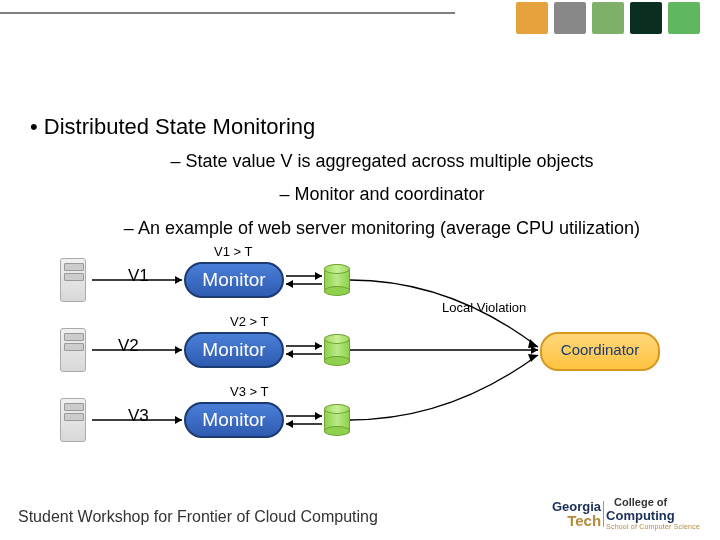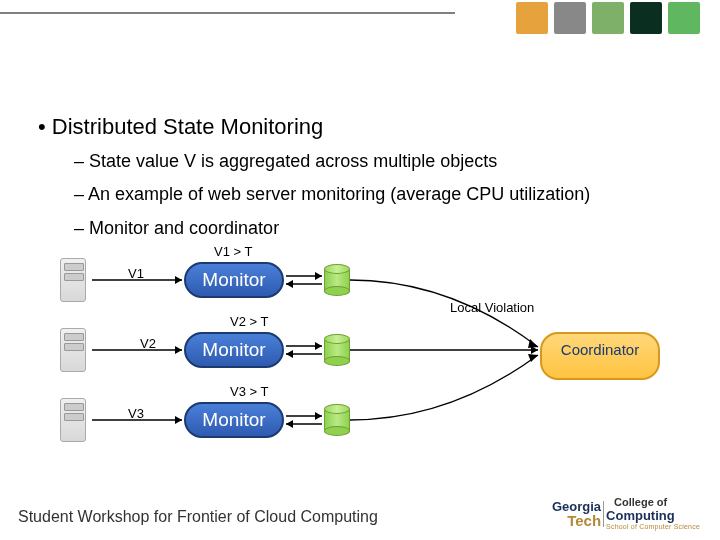--- a/index.html
+++ b/index.html
@@ -8,36 +8,36 @@
   .header-line { position: absolute; top: 12px; left: 0; width: 455px; height: 2px; background: #808080; }
   .header-squares { position: absolute; top: 2px; right: 20px; display: flex; gap: 6px; }
   .sq { width: 32px; height: 32px; border-radius: 2px; }
   .sq1 { background: #e6a23c; }
   .sq2 { background: #888; }
   .sq3 { background: #7fb069; }
   .sq4 { background: #0a2e1f; position:relative; }
   .sq5 { background: #5fb85f; }
   .title { position: absolute; left: 18px; top: 40px; font-size: 30px; font-weight: 400; color: #000; }
   .content { padding: 0 30px 0 30px; }
-  .bullet1 { font-size: 22px; margin-top: 36px; margin-left: 8px; }
-  .sub { font-size: 18px; margin-left: 44px; margin-top: 10px; line-height: 1.3; text-indent: -16px; padding-left: 16px;}
+  .bullet1 { font-size: 22px; margin-top: 36px; margin-left: 0; }
+  .sub { font-size: 18px; margin-left: 44px; margin-top: 10px; line-height: 1.3; text-indent: -16px; padding-left: 16px; text-align: center;}
   .sub::before { content: "– "; }
   .diagram { position: relative; margin: 12px auto 0 auto; width: 620px; height: 210px; }
   .server { position: absolute; width: 34px; height: 50px; }
   .server-body { width: 26px; height: 44px; background: linear-gradient(#f0f0f0,#d8d8d8); border: 1px solid #aaa; border-radius: 3px; position: absolute; left: 4px; top:3px; }
   .server-body::before{content:"";position:absolute;left:3px;top:4px;width:18px;height:6px;background:#ccc;border:1px solid #999;border-radius:1px;}
   .server-body::after{content:"";position:absolute;left:3px;top:14px;width:18px;height:6px;background:#ccc;border:1px solid #999;border-radius:1px;}
-  .vlabel { position: absolute; font-size: 13px; font-weight: 400; }
+  .vlabel { position: absolute; font-size: 17px; font-weight: 400; }
   .monitor { position: absolute; width: 100px; height: 36px; background: linear-gradient(#4a7fd8,#2e5bb0); border: 2px solid #1a3a70; border-radius: 18px; color: #fff; text-align: center; line-height: 32px; font-size: 19px; }
   .cyl { position: absolute; width: 26px; height: 32px; }
   .cyl-body { width: 26px; height: 24px; background: linear-gradient(90deg,#8fd14f,#b8e986,#8fd14f); border: 1px solid #6fa030; position: absolute; top: 5px; border-radius: 2px;}
   .cyl-top { width: 26px; height: 10px; background: linear-gradient(90deg,#9fd85f,#c8f096,#9fd85f); border: 1px solid #6fa030; border-radius: 50%; position: absolute; top: 0; }
   .cyl-bot { width: 26px; height: 10px; background: #8fd14f; border: 1px solid #6fa030; border-radius: 50%; position: absolute; bottom: 0; }
   .cond { position: absolute; font-size: 13px; }
-  .coord { position: absolute; width: 120px; height: 48px; background: linear-gradient(#ffd77a,#ffc340); border: 2px solid #d89820; border-radius: 18px; color: #1a3a70; text-align: center; line-height: 32px; font-size: 15px; }
+  .coord { position: absolute; width: 120px; height: 39px; background: linear-gradient(#ffd77a,#ffc340); border: 2px solid #d89820; border-radius: 18px; color: #1a3a70; text-align: center; line-height: 32px; font-size: 15px; }
   svg.arrows { position: absolute; top: 0; left: 0; width: 620px; height: 210px; overflow: visible; }
   .arrow-line { stroke: #000; stroke-width: 1.3; fill: none; }
   .arrow-head { fill: #000; }
   .lbl { position: absolute; font-size: 13px; }
   .footer { position: absolute; bottom: 14px; left: 18px; font-size: 16px; color: #333; }
   .logo { position: absolute; bottom: 10px; right: 20px; display: flex; align-items: center; gap: 2px; font-size: 9px; }
   .gt { display: flex; flex-direction: column; align-items: flex-end; line-height: 1; }
   .gt-top { font-size: 13px; font-weight: 700; color: #1a2f5a; letter-spacing: 0; }
   .gt-bot { font-size: 15px; font-weight: 700; color: #b38a3a; }
   .divider { width: 1px; height: 26px; background: #999; }
@@ -56,22 +56,22 @@
     <div class="sq sq2"></div>
     <div class="sq sq3"></div>
     <div class="sq sq4"></div>
     <div class="sq sq5"></div>
   </div>
 </div>
 
 <div class="content">
   <div class="bullet1">• <span>Distributed State Monitoring</span></div>
   <div class="sub">State value V is aggregated across multiple objects</div>
+  <div class="sub">Monitor and coordinator</div>
   <div class="sub">An example of web server monitoring (average CPU utilization)</div>
-  <div class="sub">Monitor and coordinator</div>
 
   <div class="diagram">
     <svg class="arrows">
       <defs></defs>
 
       <line class="arrow-line" x1="42" y1="28" x2="132" y2="28"></line>
         <polygon class="arrow-head" points="132,28 125,24 125,32"></polygon>
       <line class="arrow-line" x1="42" y1="98" x2="132" y2="98"></line>
         <polygon class="arrow-head" points="132,98 125,94 125,102"></polygon>
       <line class="arrow-line" x1="42" y1="168" x2="132" y2="168"></line>
@@ -102,21 +102,21 @@
         <div class="server-body"></div>
       </div>
     <div class="server" style="left:6px;top:73px">
         <div class="server-body"></div>
       </div>
     <div class="server" style="left:6px;top:143px">
         <div class="server-body"></div>
       </div>
 
     <div class="vlabel" style="left:78px;top:14px">V1</div>
-    <div class="vlabel" style="left:90px;top:84px">V2</div>
+    <div class="vlabel" style="left:68px;top:84px">V2</div>
     <div class="vlabel" style="left:78px;top:154px">V3</div>
 
     <div class="cond" style="left:164px;top:-8px">V1 &gt; T</div>
     <div class="cond" style="left:180px;top:62px">V2 &gt; T</div>
     <div class="cond" style="left:180px;top:132px">V3 &gt; T</div>
 
     <div class="monitor" style="left:134px;top:10px">Monitor</div>
     <div class="monitor" style="left:134px;top:80px">Monitor</div>
     <div class="monitor" style="left:134px;top:150px">Monitor</div>
 
@@ -129,21 +129,21 @@
         <div class="cyl-body"></div>
         <div class="cyl-bot"></div>
         <div class="cyl-top"></div>
       </div>
     <div class="cyl" style="left:274px;top:152px">
         <div class="cyl-body"></div>
         <div class="cyl-bot"></div>
         <div class="cyl-top"></div>
       </div>
 
-    <div class="lbl" style="left:400px;top:48px">Local Violation</div>
+    <div class="lbl" style="left:392px;top:48px">Local Violation</div>
     <div class="coord" style="left:490px;top:80px">Coordinator</div>
   </div>
 </div>
 
 <div class="footer">Student Workshop for Frontier of Cloud Computing</div>
 
 <div class="logo">
   <div class="gt">
     <span class="gt-top">Georgia</span>
     <span class="gt-bot">Tech</span>

